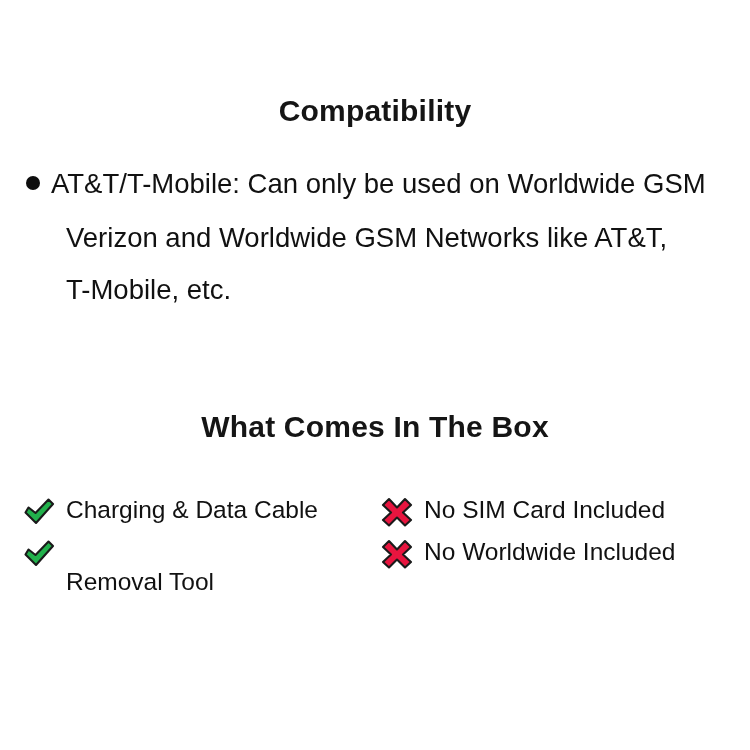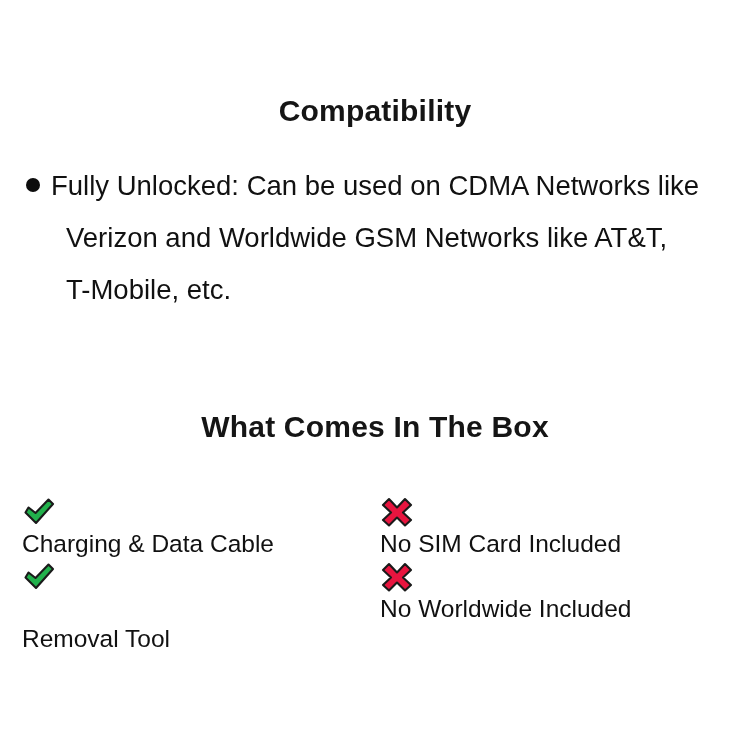--- a/index.html
+++ b/index.html
@@ -87,21 +87,20 @@
     display: grid;
     grid-template-columns: 352px 352px;
     column-gap: 6px;
     row-gap: 0px;
     align-items: start;
   }
   .box-item {
     display: flex;
     align-items: flex-start;
     min-height: 42px;
-    flex-direction: column;
   }
   .box-icon {
     flex: 0 0 auto;
     width: 34px;
     height: 32px;
     margin-right: 10px;
     margin-top: 2px;
   }
   .box-icon svg {
     display: block;
@@ -118,26 +117,26 @@
 </head>
 <body>
 
 <div class="page">
 
   <div class="section-heading" id="compat-heading">Compatibility</div>
 
   <div class="bullet-list">
 
     <div class="bullet-item">
+      <div class="bullet-line first">
+        <span class="bullet-dot"></span><span>AT&amp;T/T-Mobile: Can only be used on Worldwide GSM</span>
+      </div>
     </div>
 
     <div class="bullet-item">
-      <div class="bullet-line first">
-        <span class="bullet-dot"></span><span>Fully Unlocked: Can be used on CDMA Networks like</span>
-      </div>
       <div class="bullet-line cont">Verizon and Worldwide GSM Networks like AT&amp;T,</div>
       <div class="bullet-line cont">T-Mobile, etc.</div>
     </div>
 
   </div>
 
   <div class="section-heading" id="box-heading">What Comes In The Box</div>
 
   <div class="box-grid">
 

